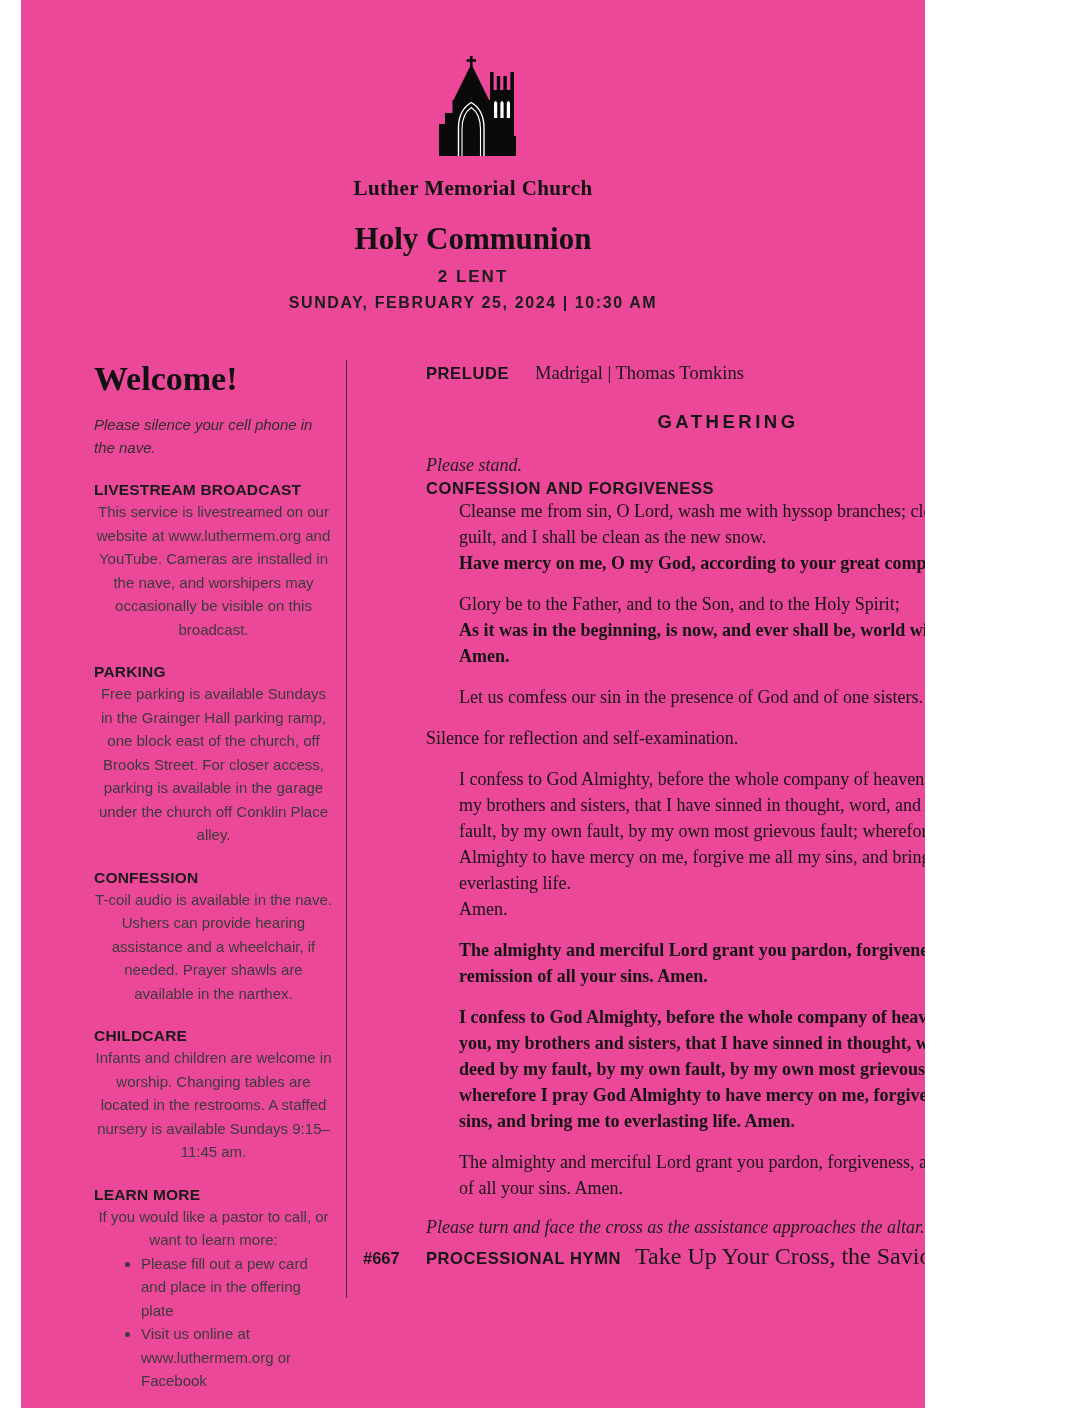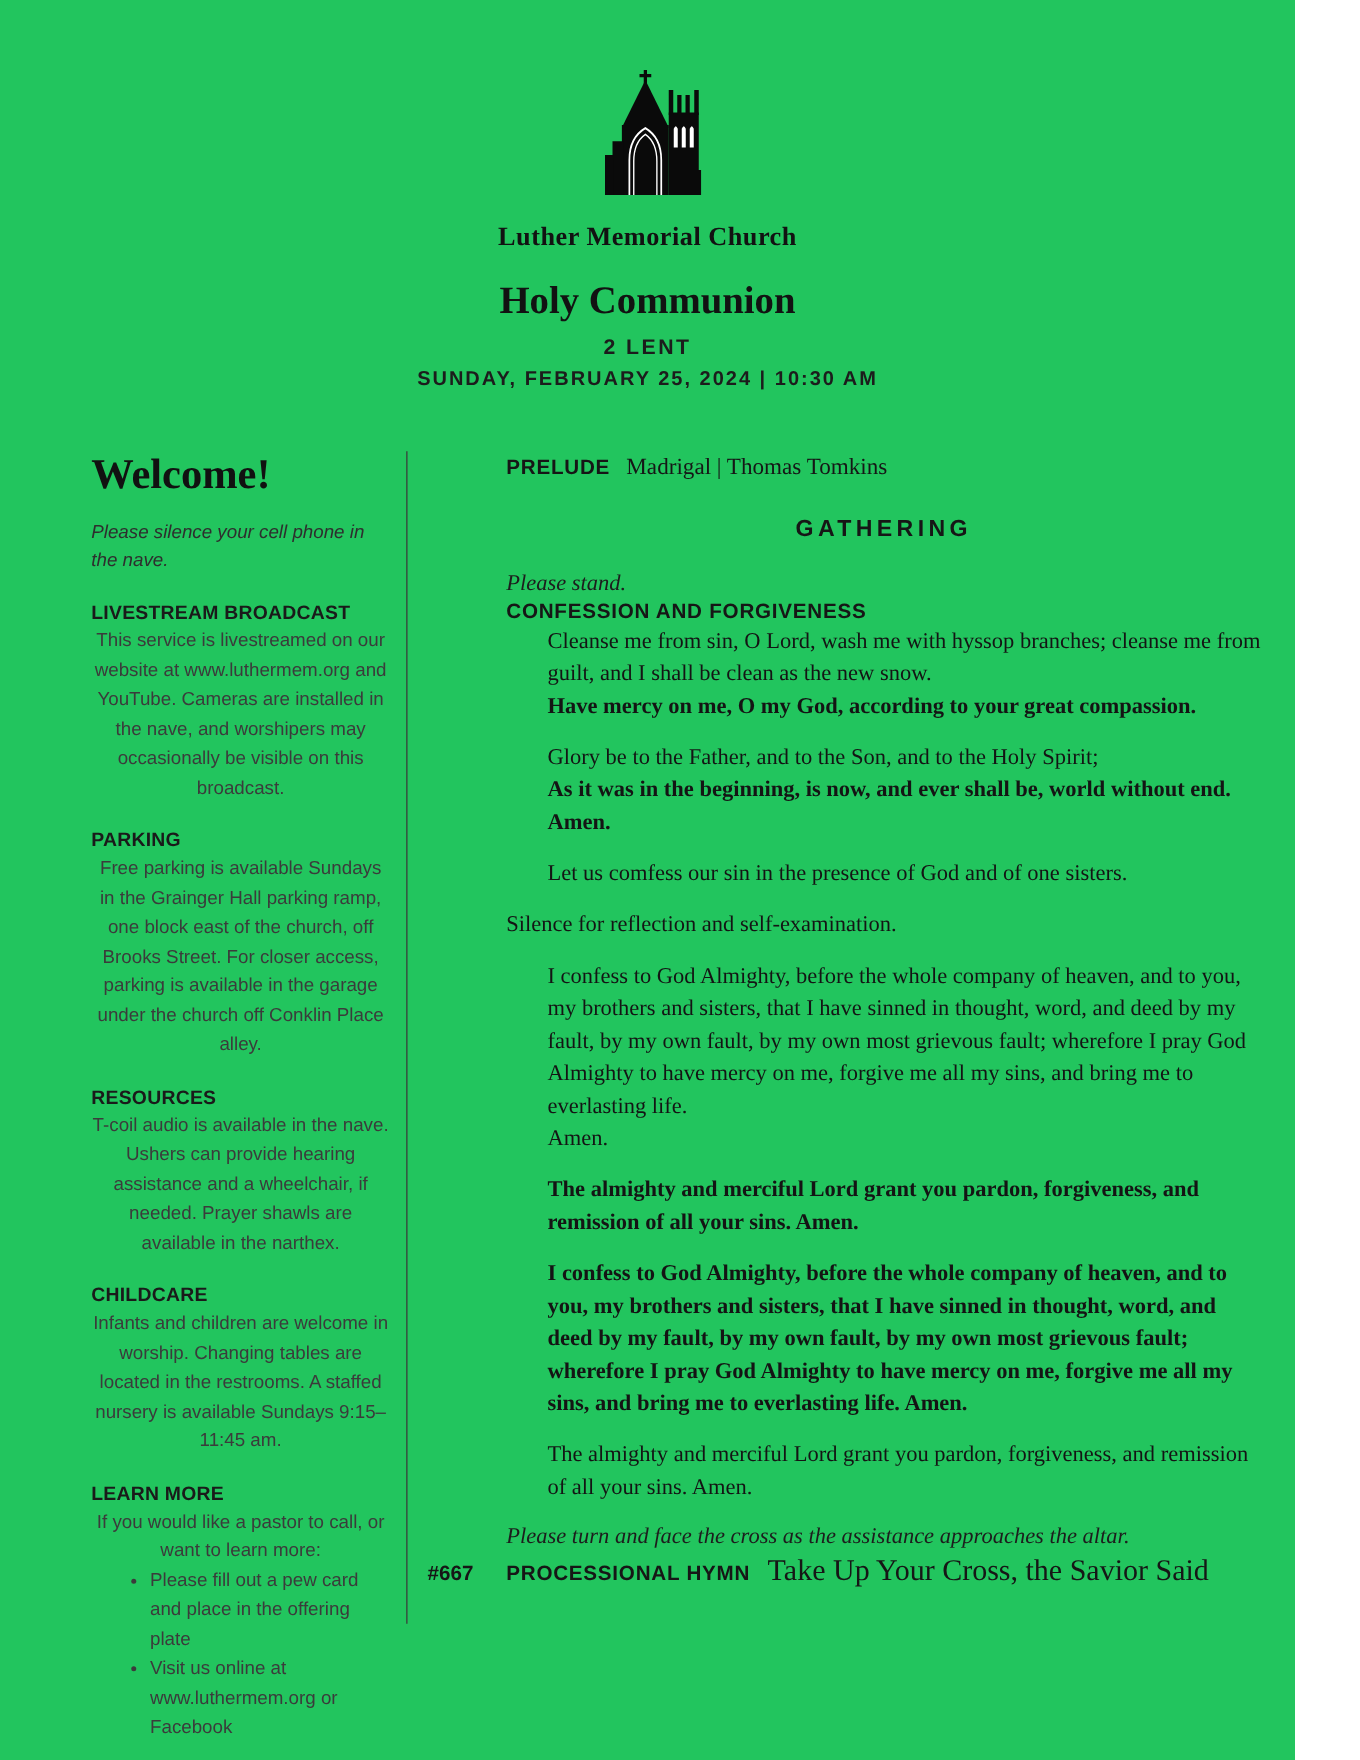--- a/index.html
+++ b/index.html
@@ -3,21 +3,21 @@
 <meta charset="utf-8">
 <style>
   * { margin:0; padding:0; box-sizing:border-box; }
   html,body { background:#ffffff; }
   body {
     width:1088px; height:1408px;
     font-family:"Liberation Sans", sans-serif;
     color:#161616;
     -webkit-font-smoothing:antialiased;
   }
-  .page { position:relative; width:1036px; height:1408px; background:#22c55e; overflow:hidden; }
+  .page { position:relative; width:904px; height:1408px; background:#ec4899; overflow:hidden;margin-left:21px; }
 
   
   .header { text-align:center; padding-top:56px; }
   .logo { display:inline-block; line-height:0; }
   .church-name {
     font-family:"Liberation Serif", serif; font-weight:700;
     font-size:21px; letter-spacing:0.4px; margin-top:16px; color:#121212;
   }
   .service-title {
     font-family:"Liberation Serif", serif; font-weight:700;
@@ -36,21 +36,21 @@
   .welcome-title { font-family:"Liberation Serif", serif; font-weight:700; font-size:34px; color:#111; }
   .silence-note { font-style:italic; font-size:15px; line-height:23px; color:#2e2e2e; margin-top:15px; }
   .info-section { margin-top:22px; }
   .info-heading { font-size:15.5px; font-weight:700; letter-spacing:0.2px; color:#1a1a1a; }
   .info-body { font-size:15px; line-height:23.5px; color:#3b3b3b; margin-top:1px;text-align:center; }
   .info-bullets { margin-top:0; list-style:disc; padding-left:47px; }
   .info-bullets li { font-size:15px; line-height:23.5px; color:#3b3b3b; padding-left:0; }
 
   
   .service-inner { margin-left:63px; width:604px; }
-  .prelude-row { display:flex; align-items:baseline; gap:13px; }
+  .prelude-row { display:flex; align-items:baseline; gap:26px; }
   .music-label { font-size:16.5px; font-weight:700; letter-spacing:0.6px; color:#161616; }
   .music-piece { font-family:"Liberation Serif", serif; font-size:18.5px; color:#161616; }
   .gathering-heading {
     text-align:center; font-size:18.5px; font-weight:700;
     letter-spacing:3.5px; margin-top:27px; color:#161616;
   }
   .rubric { font-family:"Liberation Serif", serif; font-style:italic; font-size:18px; color:#1d1d1d; }
   .stand-rubric { margin-top:22px; }
   .confession-heading { font-size:16.5px; font-weight:700; letter-spacing:0.6px; margin-top:3px; color:#161616; }
   .liturgy p {
@@ -112,21 +112,21 @@
         <div class="info-heading">LIVESTREAM BROADCAST</div>
         <div class="info-body">This service is livestreamed on our website at www.luthermem.org and YouTube. Cameras are installed in the nave, and worshipers may occasionally be visible on this broadcast.</div>
       </section>
 
       <section class="info-section">
         <div class="info-heading">PARKING</div>
         <div class="info-body">Free parking is available Sundays in the Grainger Hall parking ramp, one block east of the church, off Brooks Street. For closer access, parking is available in the garage under the church off Conklin Place alley.</div>
       </section>
 
       <section class="info-section">
-        <div class="info-heading">RESOURCES</div>
+        <div class="info-heading">CONFESSION</div>
         <div class="info-body">T-coil audio is available in the nave. Ushers can provide hearing assistance and a wheelchair, if needed. Prayer shawls are available in the narthex.</div>
       </section>
 
       <section class="info-section">
         <div class="info-heading">CHILDCARE</div>
         <div class="info-body">Infants and children are welcome in worship. Changing tables are located in the restrooms. A staffed nursery is available Sundays 9:15–11:45 am.</div>
       </section>
 
       <section class="info-section">
         <div class="info-heading">LEARN MORE</div>

